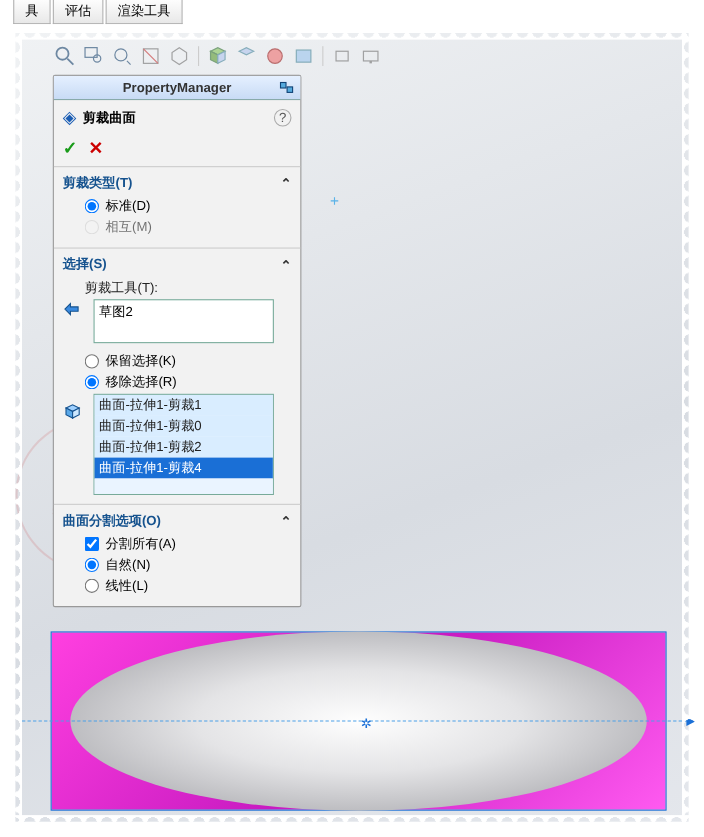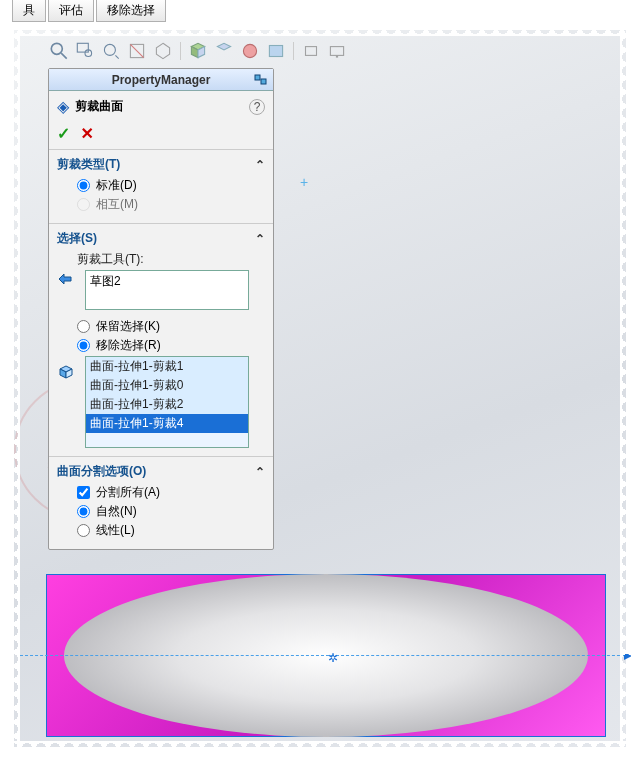--- a/index.html
+++ b/index.html
@@ -60,21 +60,21 @@
 .watermark small{font-size:10px;letter-spacing:2px;}
 
 .plus-marker{position:absolute;left:300px;top:174px;color:#5bb3e8;font-size:14px;z-index:3;}
 </style>
 </head>
 <body>
 
 <div class="tabstrip">
   <div class="tab">具</div>
   <div class="tab">评估</div>
-  <div class="tab">移除选择</div>
+  <div class="tab">渲染工具</div>
 </div>
 
 <div class="stamp-hole"></div>
 <div class="stamp-border"></div>
 
 <div class="toolbar">
   <span class="ticon">
       <svg viewBox="0 0 20 20">
         <circle cx="8" cy="8" r="5" fill="none" stroke="#468" stroke-width="1.5"></circle>
         <line x1="12" y1="12" x2="17" y2="17" stroke="#468" stroke-width="1.5"></line>

